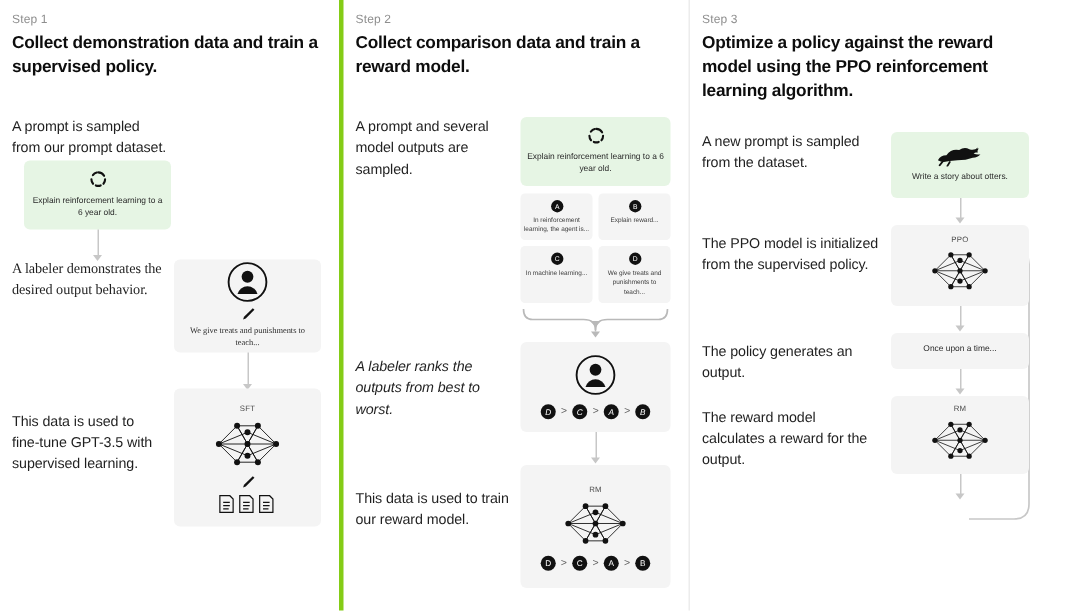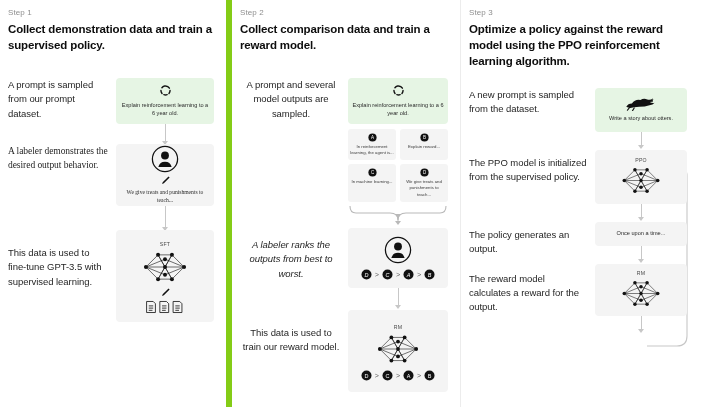--- a/index.html
+++ b/index.html
@@ -20,21 +20,21 @@
     height: 407px;
     background: #ffffff;
     display: flex;
   }
   .column {
     position: relative;
     box-sizing: border-box;
     padding: 8px 12px 0 8px;
   }
   .col1 { width: 226px; }
-  .col2 { width: 234px; border-left: 6px solid #84cc16; }
+  .col2 { width: 234px; border-left: 3px solid #84cc16; }
   .col3 { width: 260px; border-left: 1px solid #ececec; }
 
   .step-label {
     font-size: 8px;
     color: #8e8e8e;
     letter-spacing: 0.1px;
     margin: 0 0 5px 0;
     font-weight: 400;
   }
   .step-title {
@@ -51,21 +51,21 @@
     align-items: flex-start;
     position: relative;
   }
   .caption {
     font-size: 9.5px;
     line-height: 1.52;
     color: #1f1f1f;
     letter-spacing: -0.05px;
   }
   .col1 .caption { width: 103px; }
-  .col2 .caption { width: 104px; text-align: center; }
+  .col2 .caption { width: 104px; }
   .col3 .caption { width: 120px; }
 
   .figcol {
     position: relative;
     display: flex;
     flex-direction: column;
     align-items: center;
   }
 
   .card {
@@ -166,21 +166,21 @@
 </style>
 </head>
 <body>
 
 <div class="page">
 
   <div class="column col1">
     <div class="step-label">Step 1</div>
     <div class="step-title">Collect demonstration data and train a supervised policy.</div>
 
-    <div class="row" style="margin-top:24px;">
+    <div class="row" style="margin-top:24px;flex-direction:column;">
       <div class="caption">A prompt is sampled from our prompt dataset.</div>
       <div class="figcol" style="margin-left:8px;">
         <div class="card green" style="width:98px;height:46px;">
           <span>
             <svg width="13" height="13" viewBox="0 0 24 24">
               <g fill="none" stroke="#111" stroke-width="2.6" stroke-linecap="round">
                 <path d="M12 3.6 A8.4 8.4 0 0 1 19.2 7.8"></path>
                 <path d="M20.4 12 A8.4 8.4 0 0 1 18.4 17.6"></path>
                 <path d="M15 19.6 A8.4 8.4 0 0 1 9 19.6"></path>
                 <path d="M5.6 17.6 A8.4 8.4 0 0 1 3.6 12"></path>

